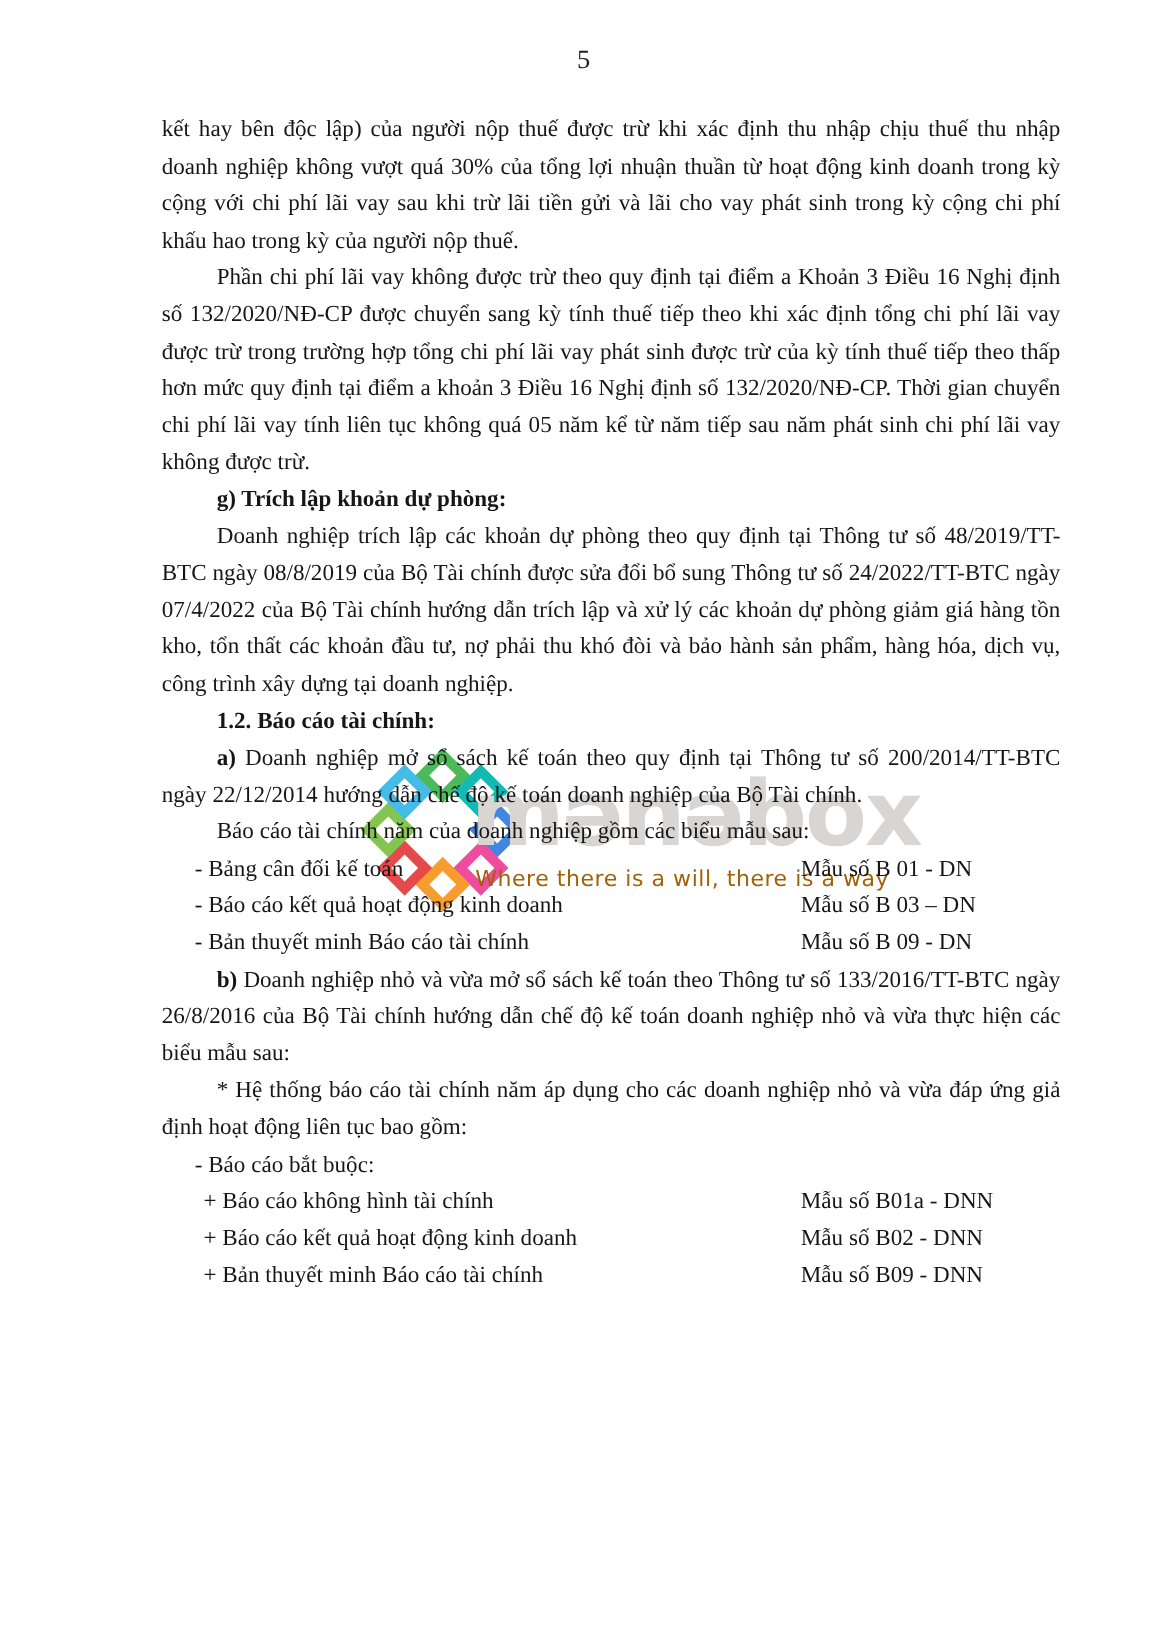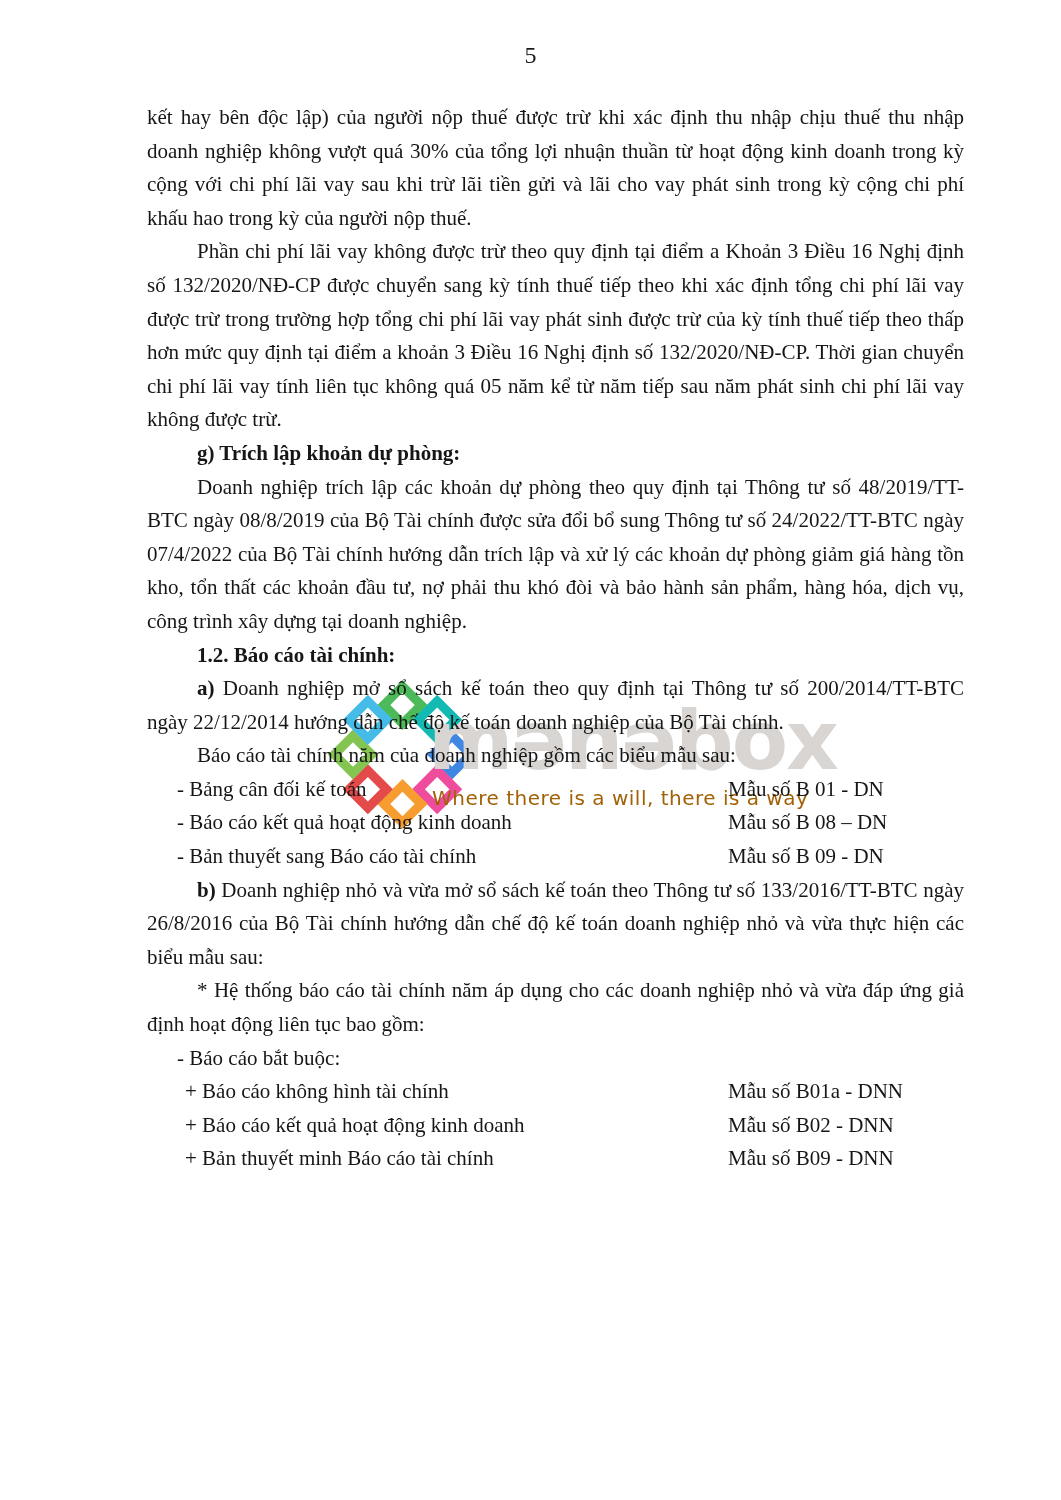--- a/index.html
+++ b/index.html
@@ -82,24 +82,24 @@
   <p class="para indent"><span class="bold">a)</span><span> Doanh nghiệp mở sổ sách kế toán theo quy định tại Thông tư số 200/2014/TT-BTC ngày 22/12/2014 hướng dẫn chế độ kế toán doanh nghiệp của Bộ Tài chính.</span></p>
 
   <p class="para indent">Báo cáo tài chính năm của doanh nghiệp gồm các biểu mẫu sau:</p>
 
   <div class="row">
     <span class="label">- Bảng cân đối kế toán</span>
     <span class="value">Mẫu số B 01 - DN</span>
   </div>
   <div class="row">
     <span class="label">- Báo cáo kết quả hoạt động kinh doanh</span>
-    <span class="value">Mẫu số B 08 – DN</span>
+    <span class="value">Mẫu số B 03 – DN</span>
   </div>
   <div class="row">
-    <span class="label">- Bản thuyết sang Báo cáo tài chính</span>
+    <span class="label">- Bản thuyết minh Báo cáo tài chính</span>
     <span class="value">Mẫu số B 09 - DN</span>
   </div>
 
   <p class="para indent"><span class="bold">b)</span><span> Doanh nghiệp nhỏ và vừa mở sổ sách kế toán theo Thông tư số 133/2016/TT-BTC ngày 26/8/2016 của Bộ Tài chính hướng dẫn chế độ kế toán doanh nghiệp nhỏ và vừa thực hiện các biểu mẫu sau:</span></p>
 
   <p class="para indent">* Hệ thống báo cáo tài chính năm áp dụng cho các doanh nghiệp nhỏ và vừa đáp ứng giả định hoạt động liên tục bao gồm:</p>
 
   <p class="para" style="text-indent:30px;">- Báo cáo bắt buộc:</p>
 
   <div class="row plus">

